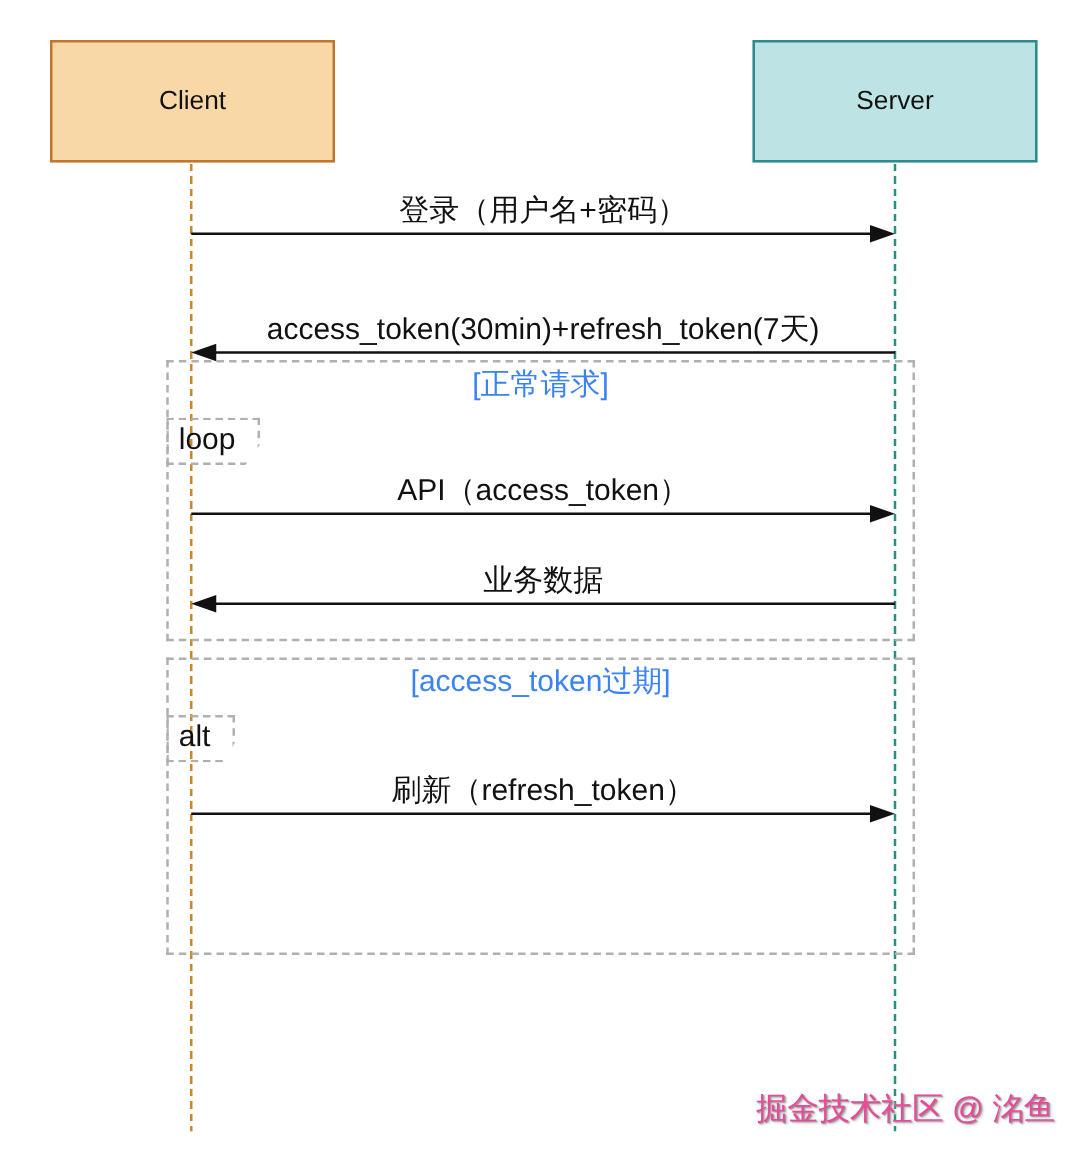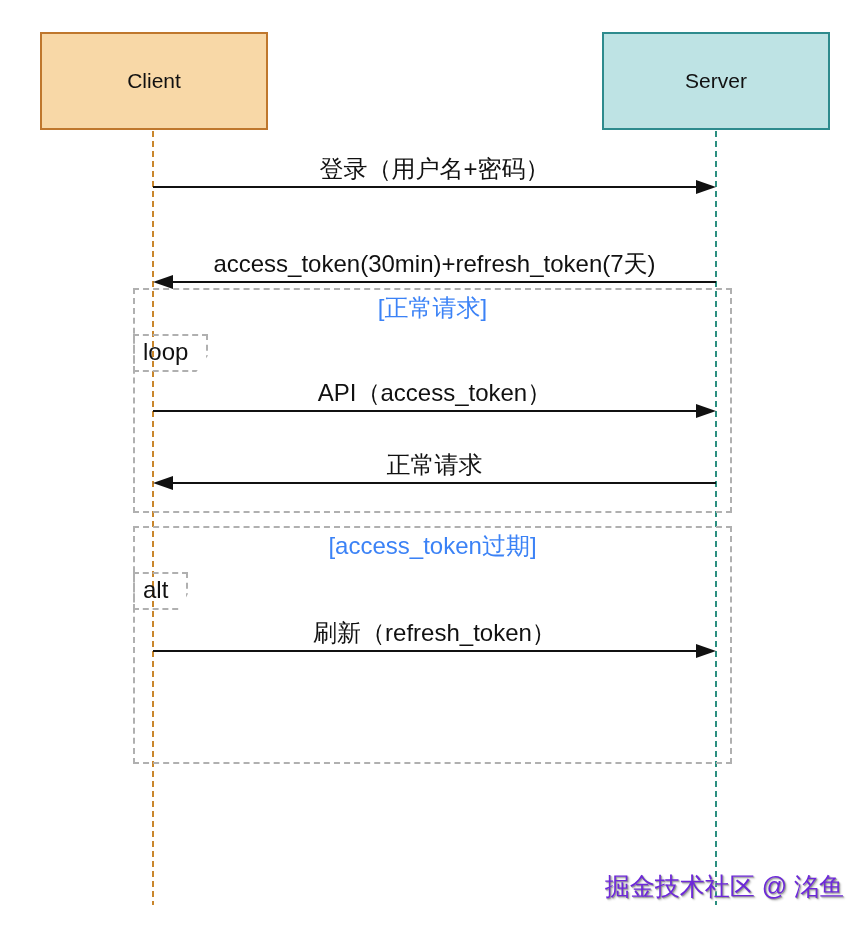--- a/index.html
+++ b/index.html
@@ -141,21 +141,21 @@
     border-right: 20px solid var(--arrow-color, #111111);
   }
   
   .watermark {
     position: absolute;
     top: 870px;
     left: 0;
     right: 18px;
     text-align: right;
     font-size: 25px;
-    color: #6d28d9;
+    color: #ec4899;
     text-shadow: 1px 1px 1px #8f8f8f, 2px 2px 2px #cfcfcf;
     white-space: nowrap;
   }
 </style>
 </head>
 <body>
 
 <div class="diagram" style="--background: #ffffff; --client-fill: #F8D8A7; --client-border: #BF772D; --client-lifeline: #C9862B; --server-fill: #BEE3E4; --server-border: #2E8B8D; --server-lifeline: #2B8F80; --fragment-border: #B0B0B0; --arrow-color: #111111;">
 
   <div class="actor client">
@@ -190,21 +190,21 @@
     <div class="arrowhead ah-left"></div>
   </div>
 
   <div class="message m3 to-right">
     <div class="msg-label">API（access_token）</div>
     <div class="msg-line"></div>
     <div class="arrowhead ah-right"></div>
   </div>
 
   <div class="message m4 to-left">
-    <div class="msg-label">正常请求</div>
+    <div class="msg-label">业务数据</div>
     <div class="msg-line"></div>
     <div class="arrowhead ah-left"></div>
   </div>
 
   <div class="message m5 to-right">
     <div class="msg-label">刷新（refresh_token）</div>
     <div class="msg-line"></div>
     <div class="arrowhead ah-right"></div>
   </div>
 

